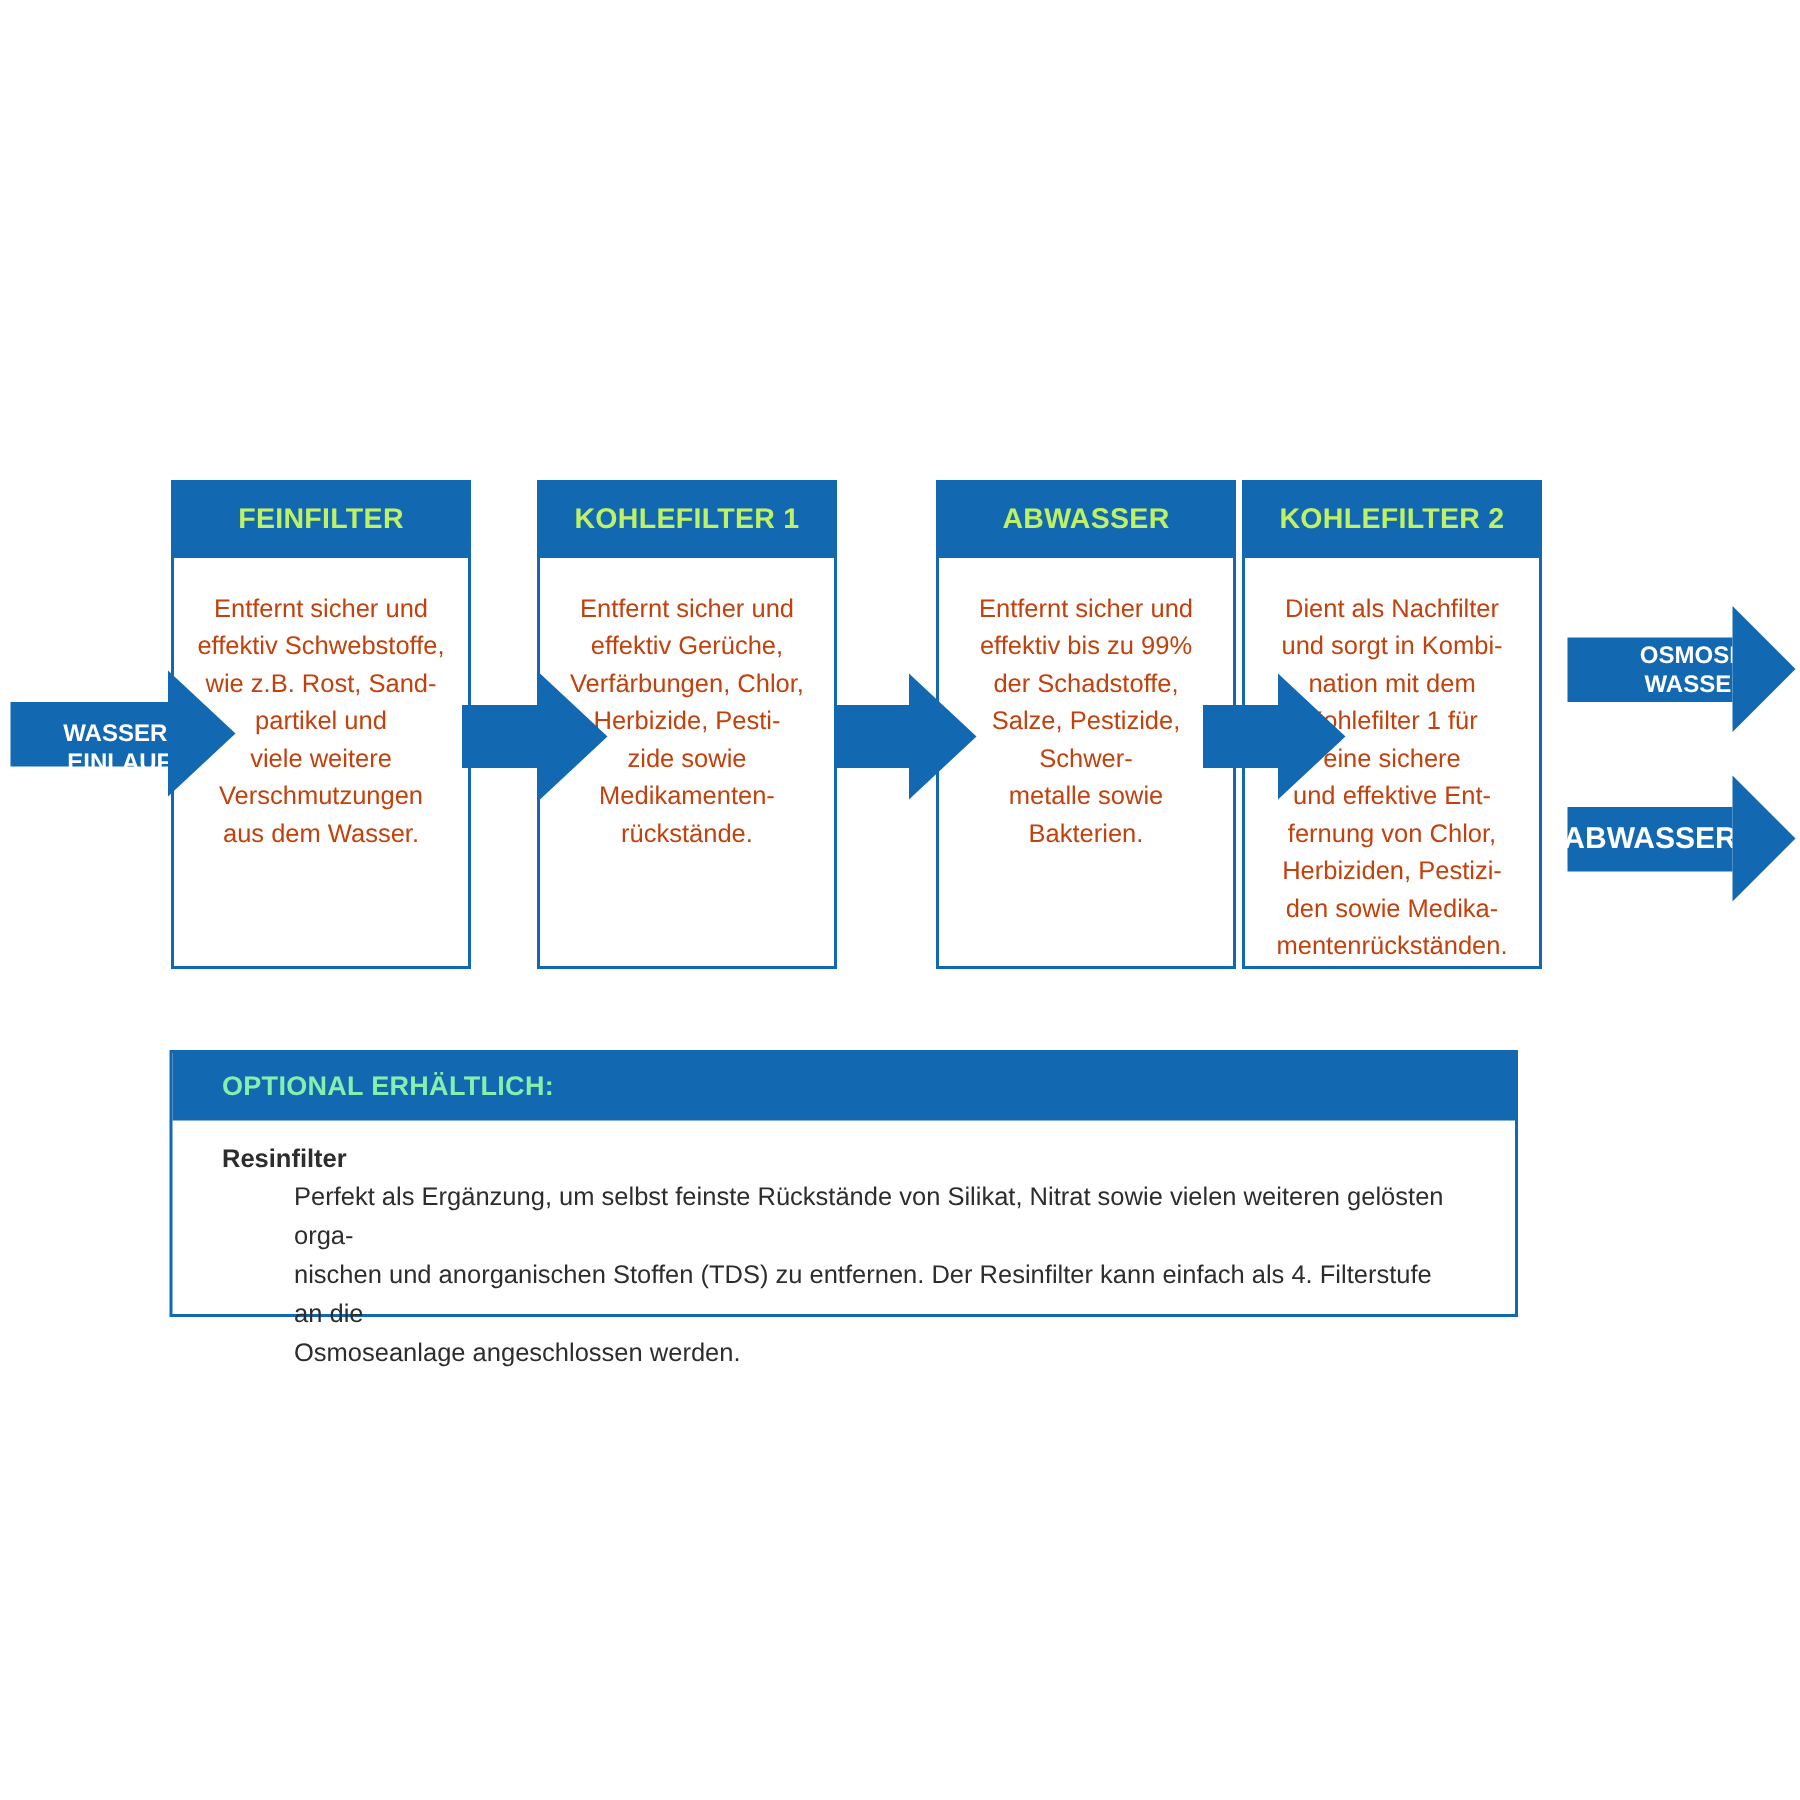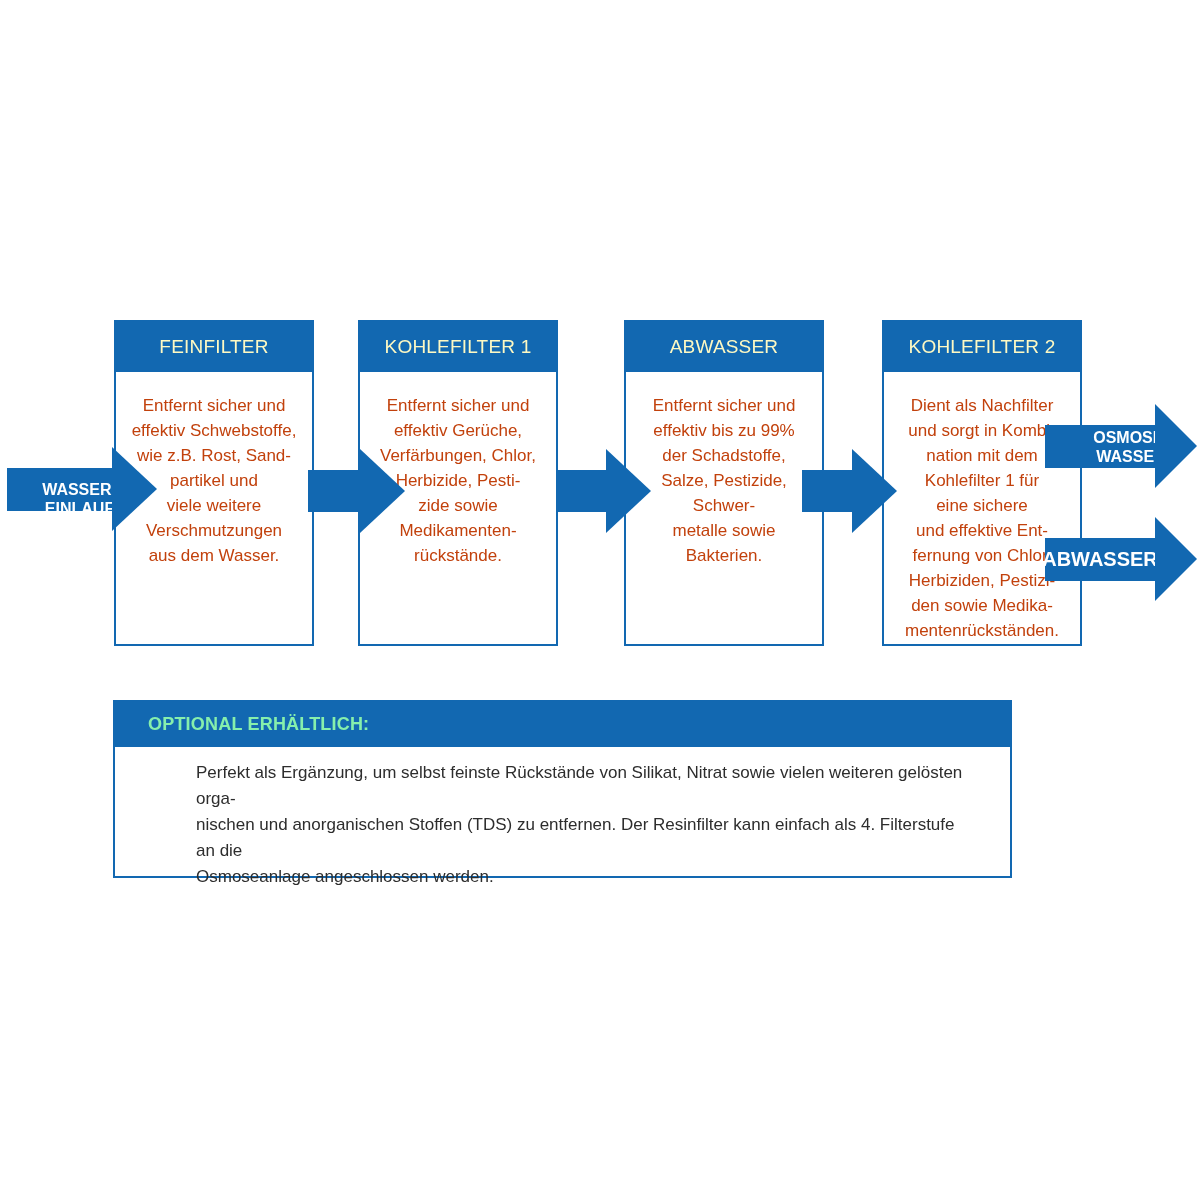--- a/index.html
+++ b/index.html
@@ -2,26 +2,26 @@
 <html><head>
 <meta charset="utf-8">
 <style>
   html,body{margin:0;padding:0;background:#ffffff;}
   .canvas{position:relative;width:1200px;height:1200px;background:#ffffff;
           font-family:"Liberation Sans",sans-serif;overflow:hidden;}
 
   
   .stage{position:absolute;top:320px;width:200px;height:326px;background:#ffffff;
          border:2px solid #1268b1;box-sizing:border-box;}
-  .stage-header{height:50px;background:#1268b1;color:#fef9c3;display:flex;
-                align-items:center;justify-content:center;font-weight:normal;
+  .stage-header{height:50px;background:#1268b1;color:#bef264;display:flex;
+                align-items:center;justify-content:center;font-weight:bold;
                 font-size:19px;letter-spacing:0.2px;}
   .stage-body{padding:21px 6px 0;text-align:center;font-size:17px;line-height:25px;
               color:#c2410c;white-space:pre-line;}
-  #stage1{left:114px}#stage2{left:358px}#stage3{left:624px}#stage4{left:882px}
+  #stage1{left:114px}#stage2{left:358px}#stage3{left:624px}#stage4{left:828px}
 
   
   .arrow-rect{position:absolute;background:#1268b1;}
   .arrow-label{position:absolute;color:#ffffff;font-weight:bold;text-align:center;
                white-space:pre-line;display:flex;align-items:center;justify-content:center;}
   .arrow-head{position:absolute;width:0;height:0;
               border-top:42px solid transparent;border-bottom:42px solid transparent;
               border-left:45px solid #1268b1;}
   .arrow-head.small{border-left-width:42px;}
 
@@ -103,19 +103,20 @@
 WASSER</div>
   <div class="arrow-head small" style="left:1155px;top:404px;"></div>
 
   <div class="arrow-rect" style="left:1045px;top:538px;width:110px;height:43px;"></div>
   <div class="arrow-label" style="left:1045px;top:538px;width:110px;height:43px;font-size:20px;line-height:19px;">ABWASSER</div>
   <div class="arrow-head small" style="left:1155px;top:517px;"></div>
 
   <div class="optional-box">
     <div class="optional-header">OPTIONAL ERHÄLTLICH:</div>
     <div class="optional-content">
+      <div class="product-name">Resinfilter</div>
       <div class="product-desc">Perfekt als Ergänzung, um selbst feinste Rückstände von Silikat, Nitrat sowie vielen weiteren gelösten orga-
 nischen und anorganischen Stoffen (TDS) zu entfernen. Der Resinfilter kann einfach als 4. Filterstufe an die
 Osmoseanlage angeschlossen werden.</div>
     </div>
   </div>
 
 </div>
 
 </body></html>

